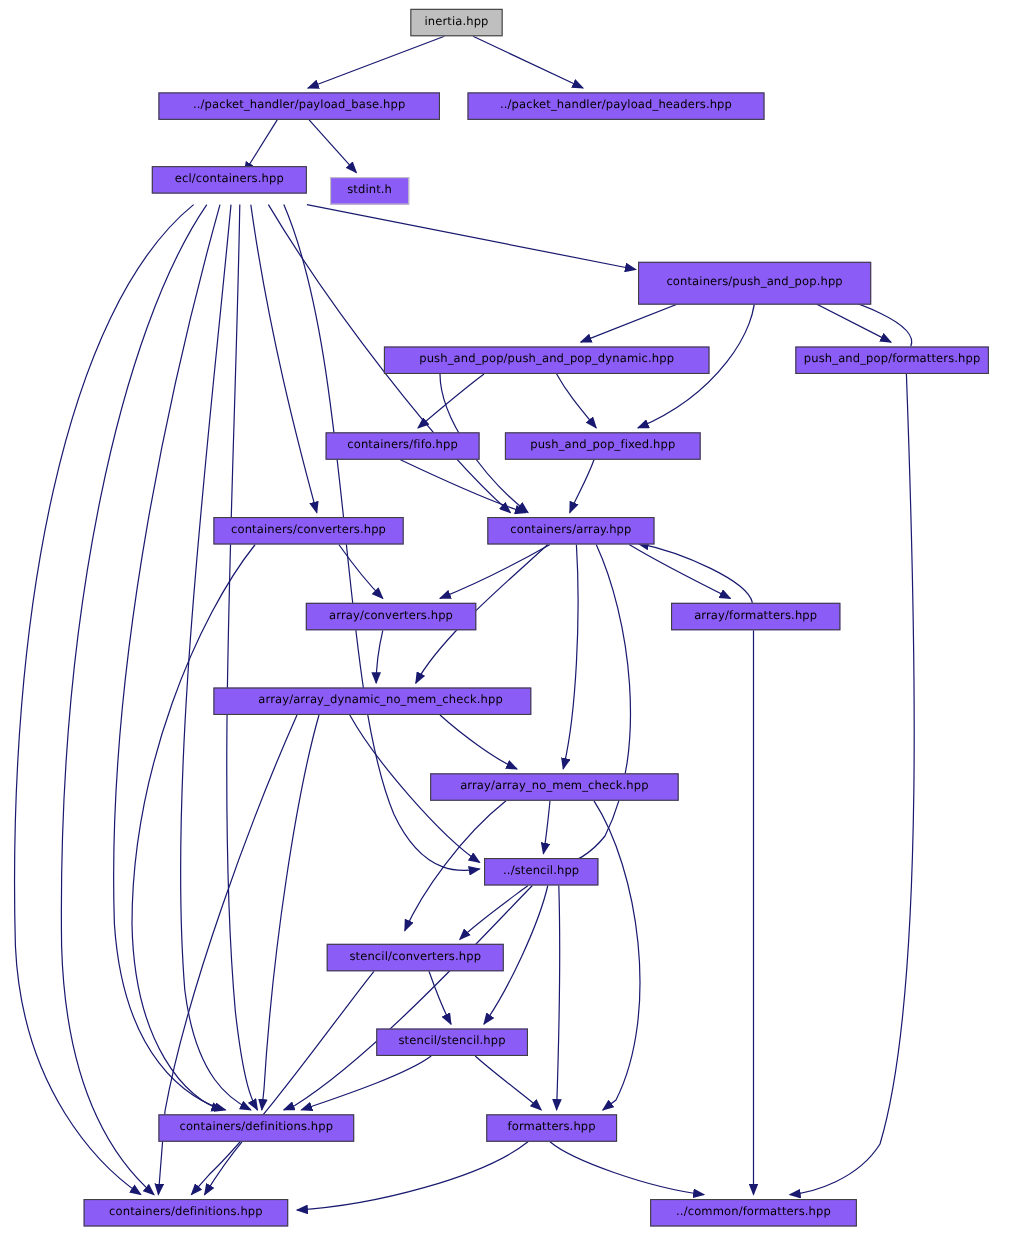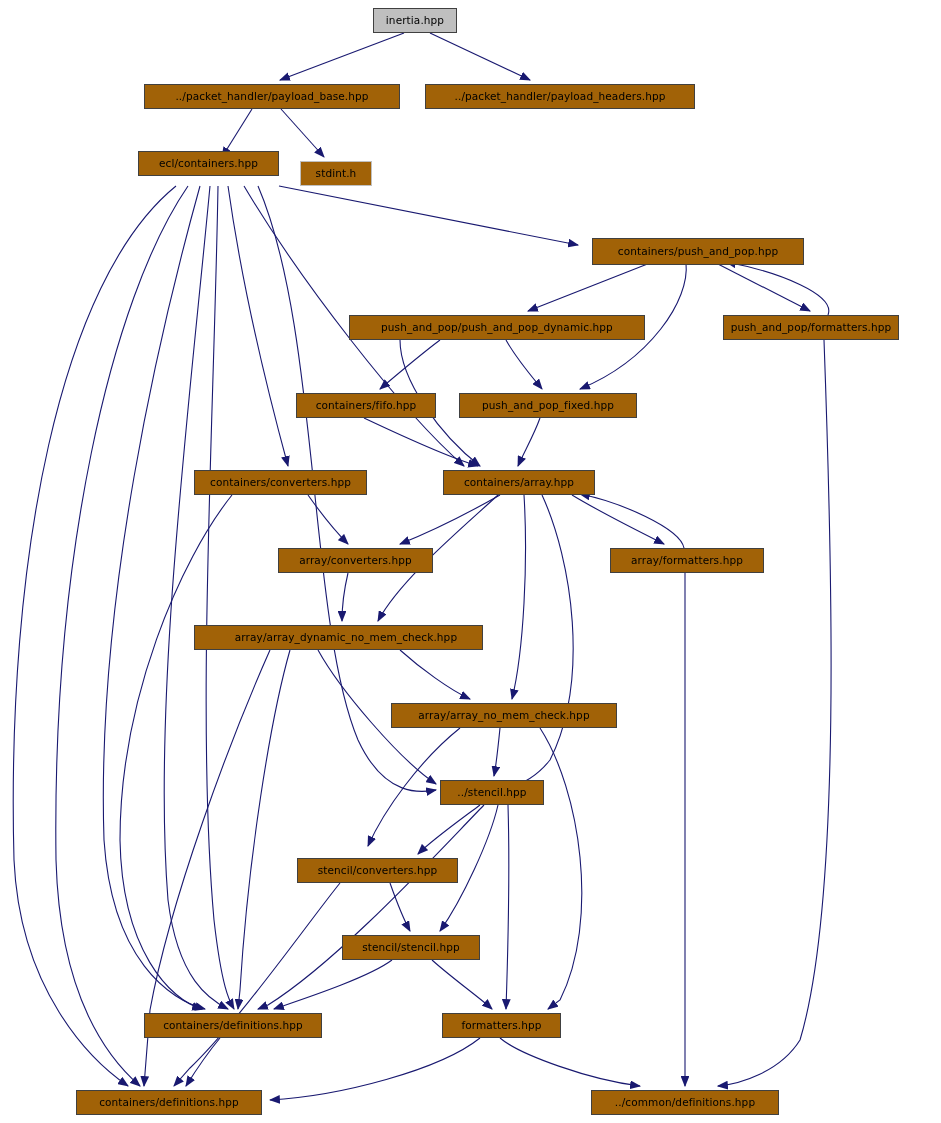--- a/index.html
+++ b/index.html
@@ -21,21 +21,21 @@
     width: 941px;
     height: 1123px;
     pointer-events: none;
   }
   .node {
     position: absolute;
     box-sizing: border-box;
     display: flex;
     align-items: center;
     justify-content: center;
-    background: #a16207;
+    background: #8b5cf6;
     border: 1px solid #404040;
     color: #000000;
     font-size: 10.5px;
     line-height: 1;
     white-space: nowrap;
     letter-spacing: 0.01em;
     z-index: 5;
   }
   .node.root {
     background: #bfbfbf;
@@ -125,21 +125,21 @@
       </div>
       <div class="node" style="left: 425px; top: 84px; width: 270px; height: 25px;">
         <span class="lbl">../packet_handler/payload_headers.hpp</span>
       </div>
       <div class="node" style="left: 138px; top: 151px; width: 141px; height: 25px;">
         <span class="lbl">ecl/containers.hpp</span>
       </div>
       <div class="node sys" style="left: 300px; top: 161px; width: 72px; height: 25px;">
         <span class="lbl">stdint.h</span>
       </div>
-      <div class="node" style="left: 592px; top: 238px; width: 212px; height: 27px; justify-content: center;">
+      <div class="node" style="left: 580px; top: 238px; width: 212px; height: 39px; justify-content: center;">
         <span class="lbl">containers/push_and_pop.hpp</span>
       </div>
       <div class="node" style="left: 349px; top: 315px; width: 296px; height: 25px;">
         <span class="lbl">push_and_pop/push_and_pop_dynamic.hpp</span>
       </div>
       <div class="node" style="left: 723px; top: 315px; width: 176px; height: 25px;">
         <span class="lbl">push_and_pop/formatters.hpp</span>
       </div>
       <div class="node" style="left: 296px; top: 393px; width: 140px; height: 25px;">
         <span class="lbl">containers/fifo.hpp</span>
@@ -177,17 +177,17 @@
       <div class="node" style="left: 144px; top: 1013px; width: 178px; height: 25px;">
         <span class="lbl">containers/definitions.hpp</span>
       </div>
       <div class="node" style="left: 442px; top: 1013px; width: 119px; height: 25px;">
         <span class="lbl">formatters.hpp</span>
       </div>
       <div class="node" style="left: 76px; top: 1090px; width: 186px; height: 25px;">
         <span class="lbl">containers/definitions.hpp</span>
       </div>
       <div class="node" style="left: 591px; top: 1090px; width: 188px; height: 25px;">
-        <span class="lbl">../common/definitions.hpp</span>
+        <span class="lbl">../common/formatters.hpp</span>
       </div>
     </div>
 
 </div>
 
 </body></html>

